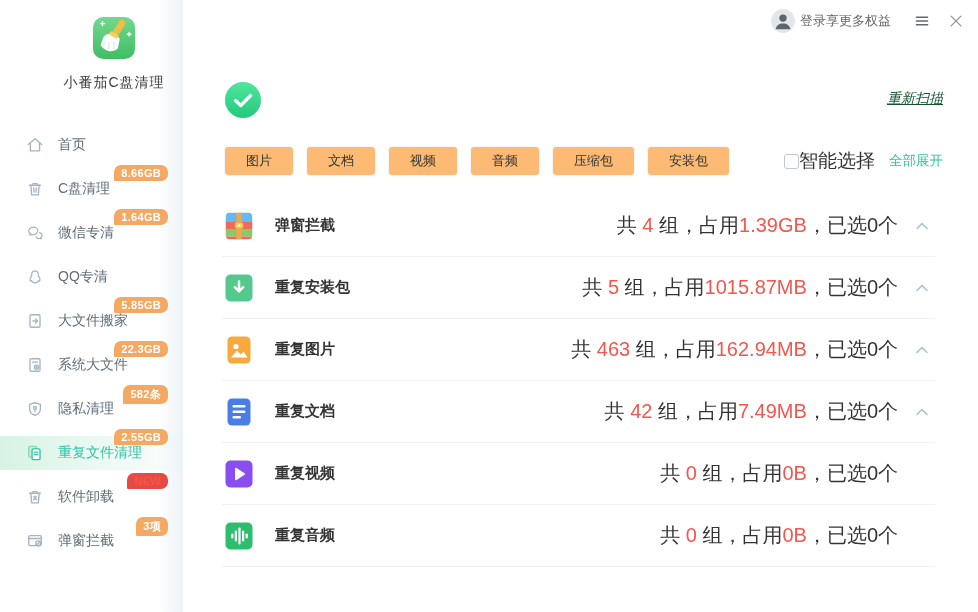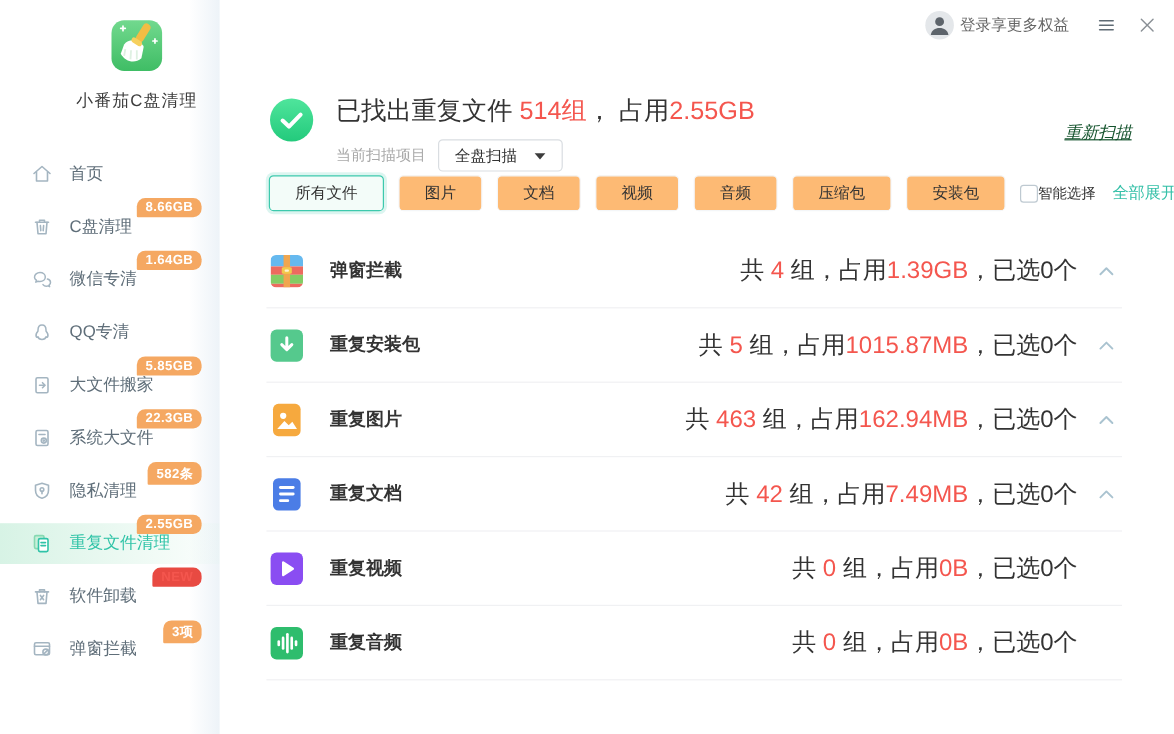--- a/index.html
+++ b/index.html
@@ -50,21 +50,21 @@
     font-size:17px; letter-spacing:3px; font-family:inherit; cursor:pointer; }
   
   .filter-bar { position:absolute; left:224px; right:35px; top:146px; display:flex; align-items:center; }
   .tab { height:30px; padding:0 21px; background:#fdba74; border:1px solid #f4f6f8;
     border-radius:4px; font-size:13px; color:#333; margin-right:12px;
     font-family:inherit; cursor:pointer; white-space:nowrap; }
   .tab.selected { background:#f3fcf9; border:1px solid #3dc9ad;
     box-shadow:0 0 0 2.5px rgba(61,201,173,0.18); }
   .filter-right { margin-left:auto; display:flex; align-items:center; }
   .checkbox { width:15px; height:15px; border:1px solid #bec9d1; border-radius:3px; background:#fff; cursor:pointer; }
-  .smart-label { font-size:12px; color:#333; white-space:nowrap; }
+  .smart-label { font-size:19px; color:#333; white-space:nowrap; }
   .expand-all { margin-left:14px; display:flex; align-items:center; gap:3px;
     font-size:13.5px; color:#35c0a8; cursor:pointer; white-space:nowrap; }
   
   .rows { position:absolute; left:222px; right:43px; top:195px; }
   .row { height:62px; display:flex; align-items:center; border-bottom:1px solid #f0f1f3; }
   .ricon { width:30px; height:30px; flex:0 0 30px; margin-left:2px; margin-right:21px; display:flex; }
   .rlabel { font-size:15px; font-weight:bold; color:#333; white-space:nowrap; }
   .rstats { margin-left:auto; font-size:20px; color:#333; white-space:nowrap; }
   .chev { width:18px; height:18px; margin-left:15px; margin-right:4px; display:flex; cursor:pointer; }
   .chev.hidden { visibility:hidden; }
@@ -269,42 +269,26 @@
       <defs>
           <linearGradient id="cg" x1="0" y1="0" x2="0" y2="1">
         <stop offset="0" stop-color="#4fe59c"></stop>
             <stop offset="1" stop-color="#23ca7c"></stop>
       </linearGradient>
         </defs>
       <circle cx="19" cy="19" r="18" fill="url(#cg)"></circle>
       <path d="M11.5 19.5 L16.8 24.5 L26.5 14.5" stroke="#fff" stroke-width="3.4" fill="none" stroke-linecap="round" stroke-linejoin="round"></path>
     </svg>
   </span>
-  <div class="scan-info">
-    <div class="scan-title"><span>已找出重复文件 </span><span class="red">514组</span><span>，  </span><span>占用</span><span class="red">2.55GB</span>
-    </div>
-    <div class="scan-sub">
-      <span class="scan-sub-label">当前扫描项目</span>
-      <div class="scan-select">
-        <span>全盘扫描</span>
-        <span>
-          <svg viewBox="0 0 10 7" width="10" height="7">
-              <path d="M0.5 0.8 L5 6 L9.5 0.8 Z" fill="#3c3c3c"></path>
-            </svg>
-        </span>
-      </div>
-    </div>
-  </div>
   <div class="scan-right">
     <span class="rescan-link">重新扫描</span>
   </div>
 </div>
 
 <div class="filter-bar">
-  <button class="tab selected">所有文件</button>
   <button class="tab">图片</button>
   <button class="tab">文档</button>
   <button class="tab">视频</button>
   <button class="tab">音频</button>
   <button class="tab">压缩包</button>
   <button class="tab">安装包</button>
   <div class="filter-right">
     <span class="checkbox"></span>
     <span class="smart-label">智能选择</span>
     <span class="expand-all">

